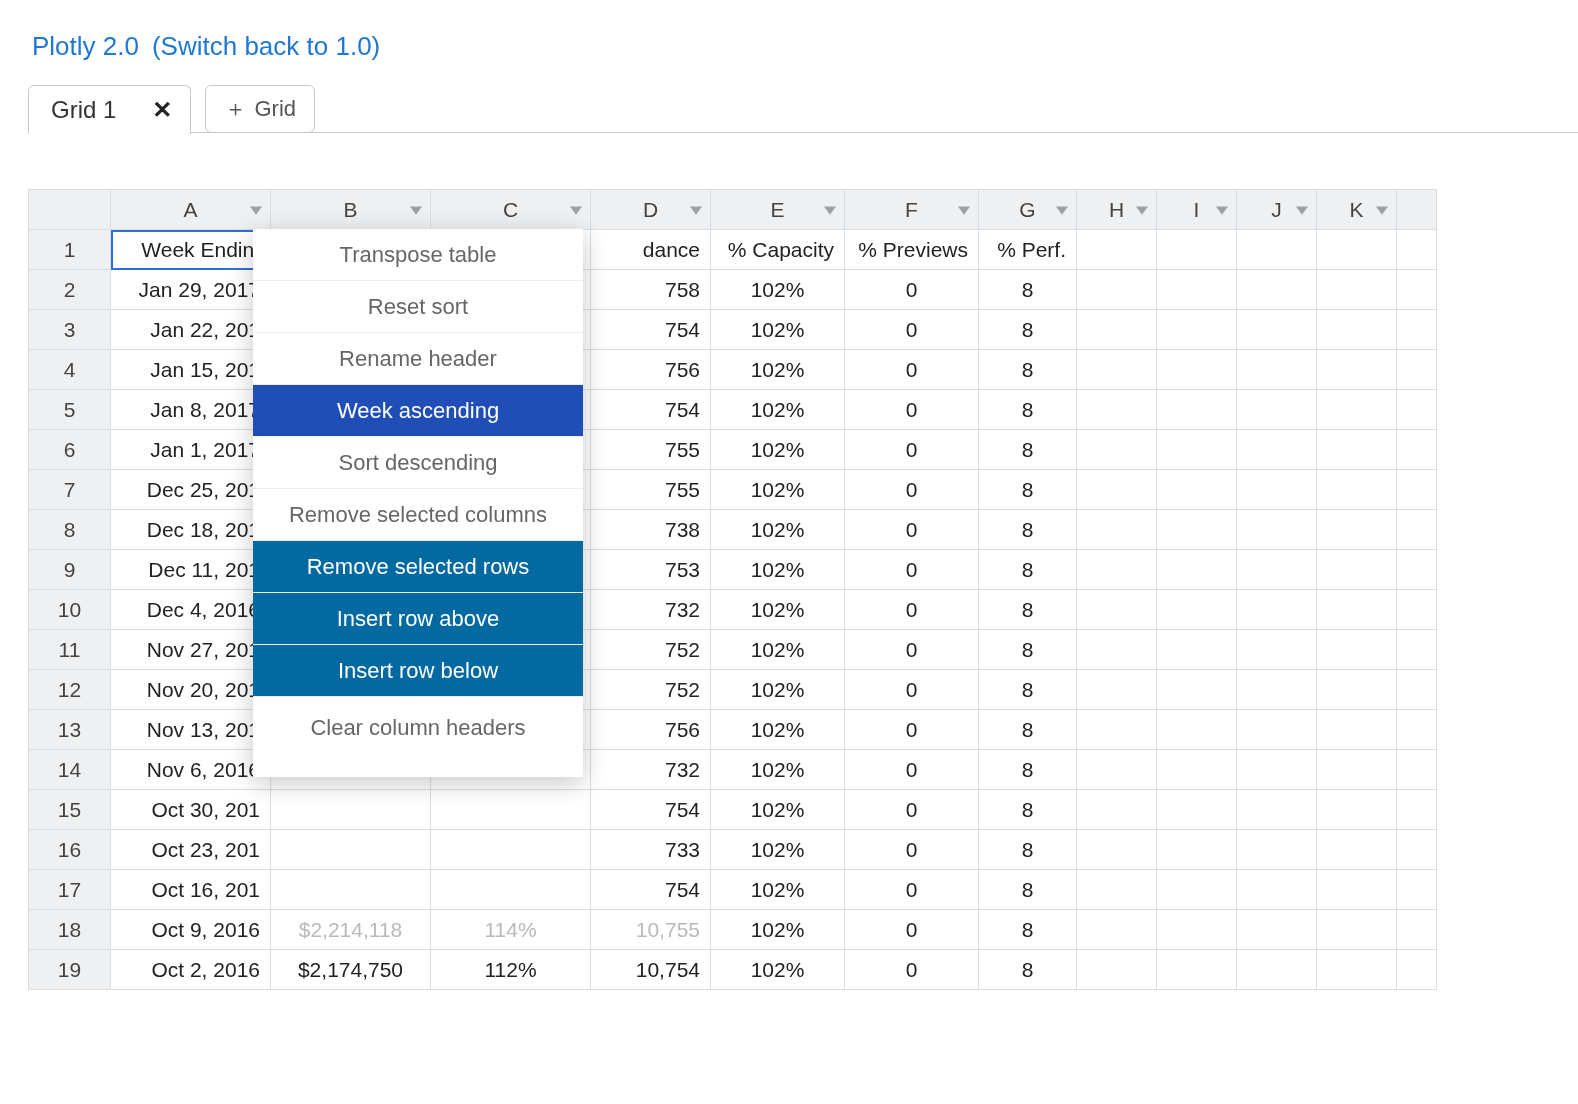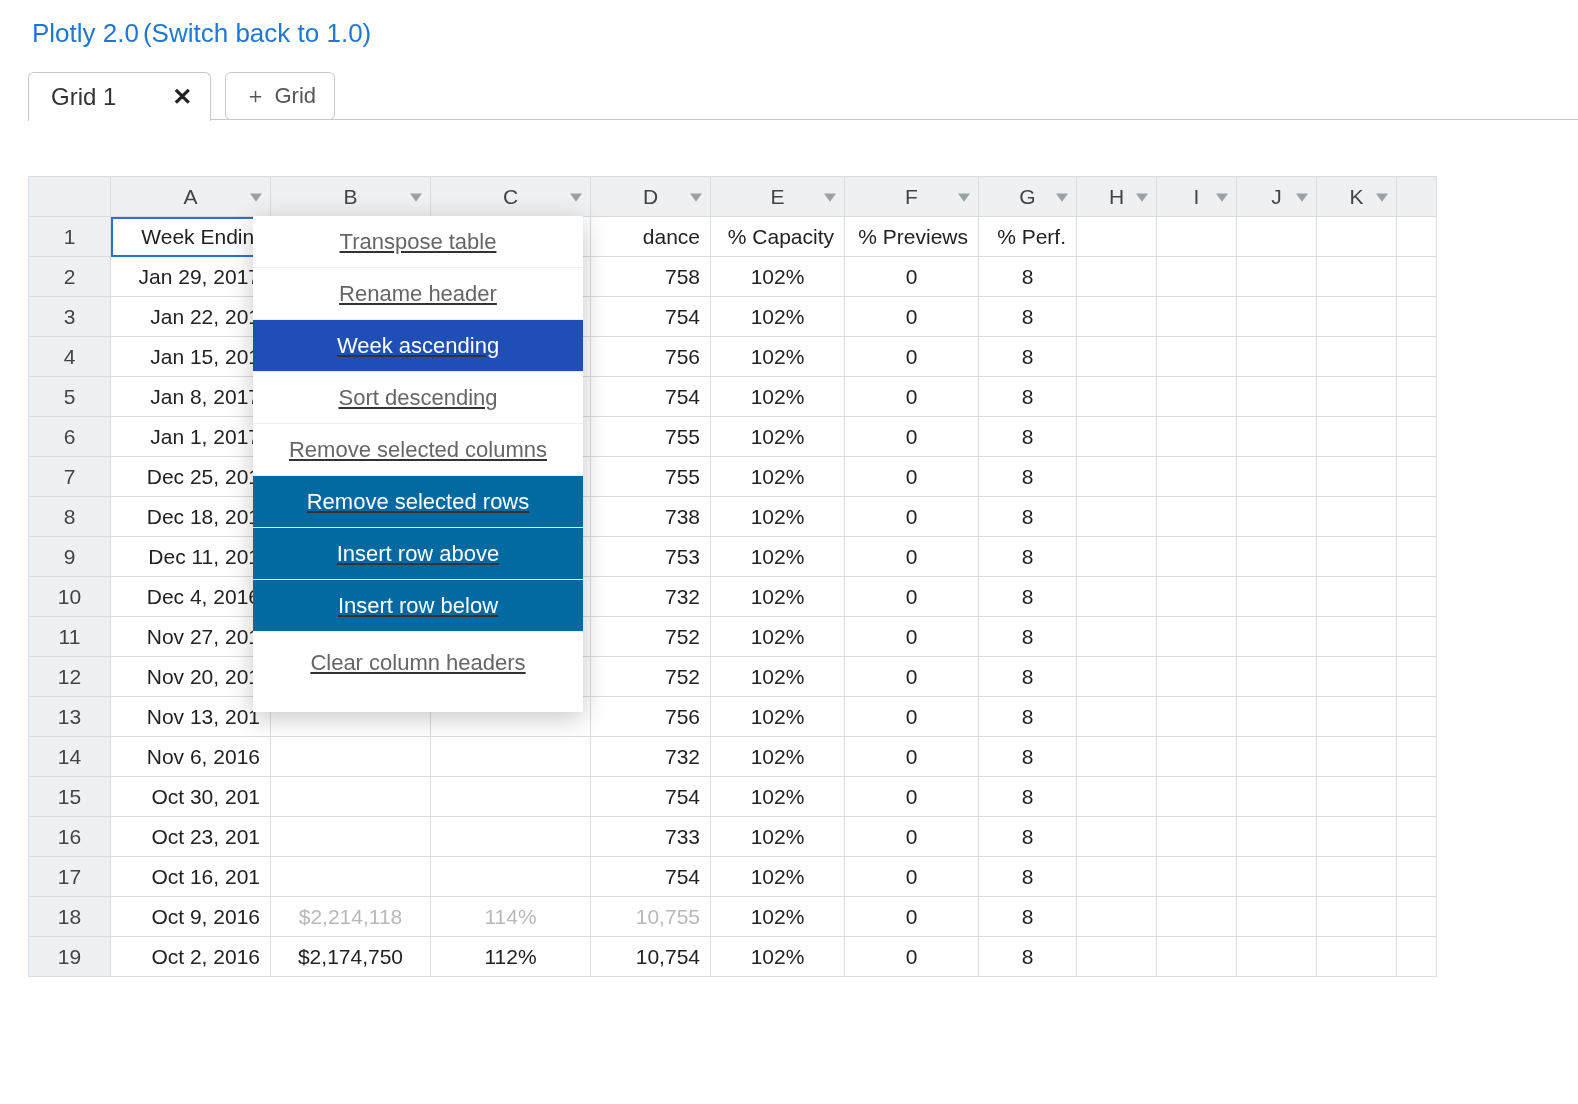--- a/index.html
+++ b/index.html
@@ -1,23 +1,23 @@
 <!DOCTYPE html>
 <html><head>
 <meta charset="utf-8">
 <style>
   * { box-sizing: border-box; margin: 0; padding: 0; }
   html, body { font-family: "Helvetica Neue", Helvetica, Arial, sans-serif; font-size: 20px; color: #333; background:#fff; }
   body { padding: 18px 0 0 28px; }
 
-  .topbar { display:flex; align-items:center; gap:4px; font-size:26px; color:#1f77d4; margin-bottom:22px; padding-left:4px;}
+  .topbar { display:flex; align-items:center; gap:13px; font-size:26px; color:#1f77d4; margin-bottom:22px; padding-left:4px;margin-top:13px;}
   .topbar span { cursor:default; }
 
   .tabs { display:flex; align-items:center; gap:14px; padding-left:0; }
-  .tab { display:flex; align-items:center; gap:56px; border:1px solid #c8c8c8; border-bottom:none; border-radius:6px 6px 0 0; padding:10px 18px 10px 22px; background:#fff; font-size:24px; color:#333; position:relative; top:1px;}
+  .tab { display:flex; align-items:center; gap:36px; border:1px solid #c8c8c8; border-bottom:none; border-radius:6px 6px 0 0; padding:10px 18px 10px 22px; background:#fff; font-size:24px; color:#333; position:relative; top:1px;}
   .tab .close { font-weight:bold; font-size:24px; color:#222; }
   .tab-add { display:flex; align-items:center; gap:8px; border:1px solid #c8c8c8; border-radius:6px; padding:8px 18px; font-size:22px; color:#555; background:#fff;}
   .tab-add .plus { font-size:22px; }
   .tabline { border-bottom:1px solid #c8c8c8; margin-top:-1px; margin-right:-40px;}
 
   .grid-wrap { margin-top:56px; position:relative; }
 
   table.grid { border-collapse: collapse; table-layout:fixed; }
   table.grid th, table.grid td { border:1px solid #d9dde0; height:40px; font-size:21px; font-weight:400; }
   table.grid th.colhead { background:#eef0f2; position:relative; text-align:center; color:#444;}
@@ -42,21 +42,21 @@
   .colG { width:98px; }
   .colH, .colI, .colJ, .colK { width:80px; }
   .colEnd { width:40px; }
 
   tr:first-child td.cell { overflow:hidden; white-space:nowrap; }
 
   
   .selected-cell { outline:2px solid #2c6fd6; outline-offset:-2px; background:#fff;}
 
   
-  .ctxmenu { position:absolute; left:225px; top:40px; width:330px; background:#fff; box-shadow:0 6px 24px rgba(0,0,0,0.22); z-index:30;text-decoration:underline; }
+  .ctxmenu { position:absolute; left:225px; top:40px; width:330px; background:#fff; box-shadow:0 6px 24px rgba(0,0,0,0.22); z-index:30; }
   .ctxmenu .item { height:52px; display:flex; align-items:center; justify-content:center; font-size:22px; color:#666; border-bottom:1px solid #eee; padding:0 14px;}
   .ctxmenu .item:last-child { border-bottom:none; padding-bottom:32px; height:80px; align-items:flex-start; padding-top:18px;border-radius:32px;}
   .ctxmenu .item.selected { background:#1f4fb6; color:#fff; }
   .ctxmenu .item.disabled { background:#0369a1; color:#fff; }
 
   .trunc { overflow:hidden; white-space:nowrap; }
 </style>
 </head>
 <body>
 
@@ -424,20 +424,21 @@
           <td class="cell center colI"></td>
           <td class="cell center colJ"></td>
           <td class="cell center colK"></td>
           <td class="cell colEnd"></td>
         </tr>
       </tbody>
   </table>
 
   <div class="ctxmenu" id="ctxmenu">
       <div class="item">Transpose table</div>
+      <div class="item">Reset sort</div>
       <div class="item">Rename header</div>
       <div class="item selected">Week ascending</div>
       <div class="item">Sort descending</div>
       <div class="item">Remove selected columns</div>
       <div class="item disabled">Remove selected rows</div>
       <div class="item disabled">Insert row above</div>
       <div class="item disabled">Insert row below</div>
       <div class="item">Clear column headers</div>
     </div>
 </div>

